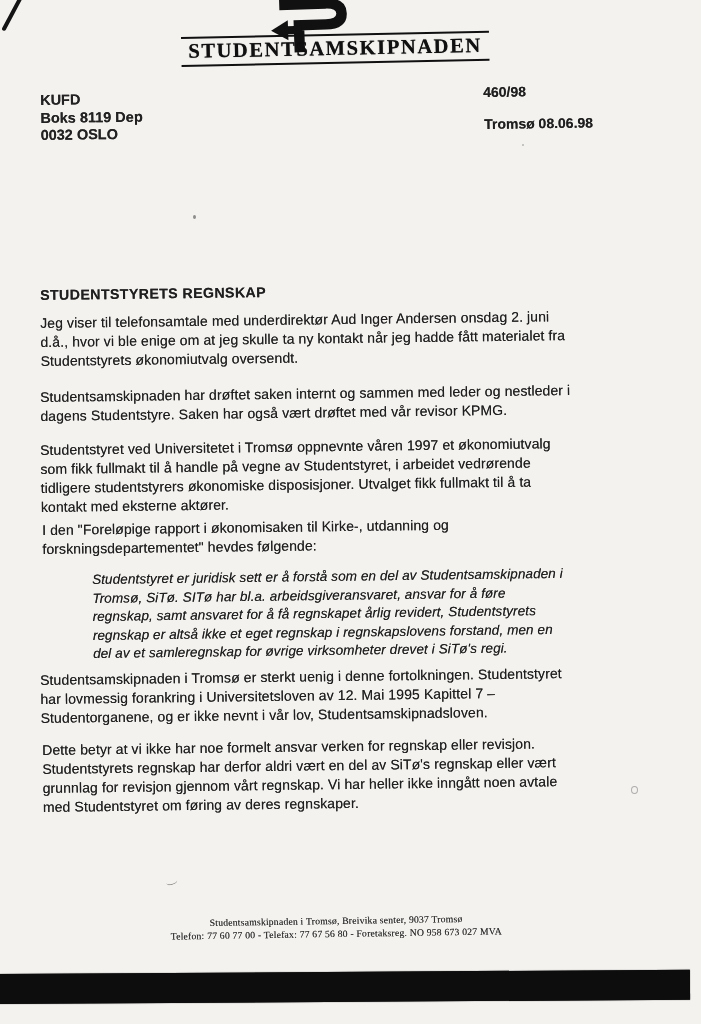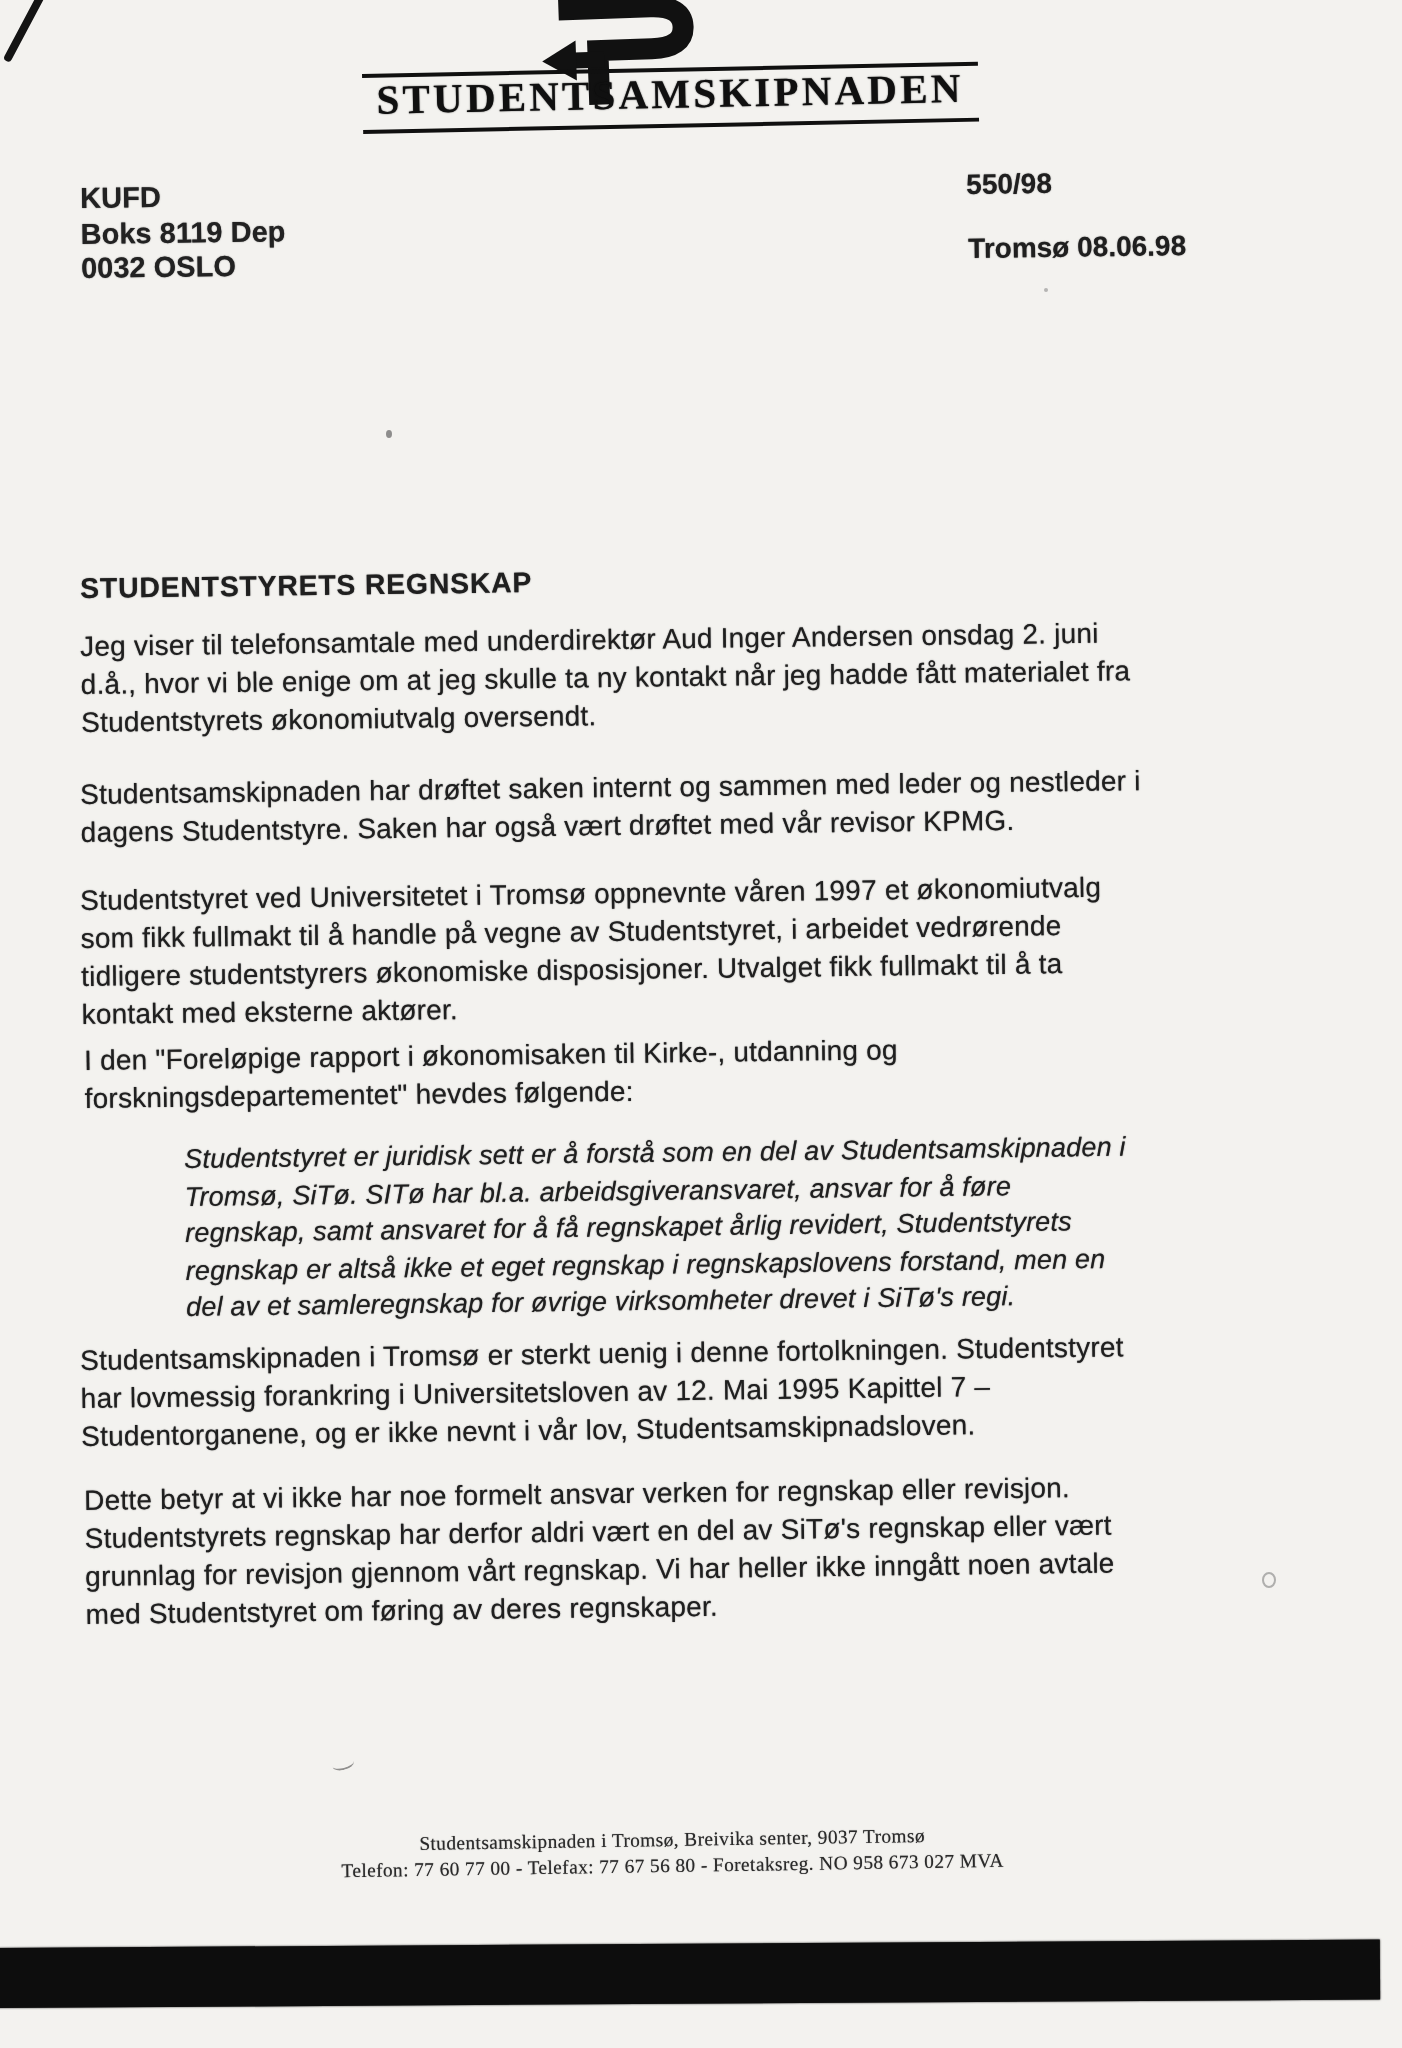--- a/index.html
+++ b/index.html
@@ -99,21 +99,21 @@
     <svg id="org-logo" viewBox="0 0 84 58" xmlns="http://www.w3.org/2000/svg">
       <path d="M14 6 H60 Q76 6 76 16.5 Q76 27 60 27 H33 V54" fill="none" stroke="#111" stroke-width="10.5" stroke-linejoin="miter" stroke-linecap="butt"></path>
       <path d="M36 31.5 H21" fill="none" stroke="#111" stroke-width="8"></path>
       <polygon points="22,21.5 22,41.5 5,31.5" fill="#111"></polygon>
     </svg>
 
     <div id="org-banner">
       <span class="name">STUDENTSAMSKIPNADEN</span>
     </div>
 
-    <div class="txt" id="ref-number">550/98</div>
+    <div class="txt" id="ref-number">460/98</div>
     <div class="txt" id="place-date">Tromsø 08.06.98</div>
 
     <div class="txt" id="recipient">KUFD
 Boks 8119 Dep
 0032  OSLO</div>
 
     <div class="txt" id="subject">STUDENTSTYRETS REGNSKAP</div>
 
     <div class="txt body-par" id="p1">Jeg viser til telefonsamtale med underdirektør Aud Inger Andersen onsdag 2. juni
 d.å., hvor  vi ble enige om at jeg skulle ta ny kontakt når jeg hadde fått materialet fra

